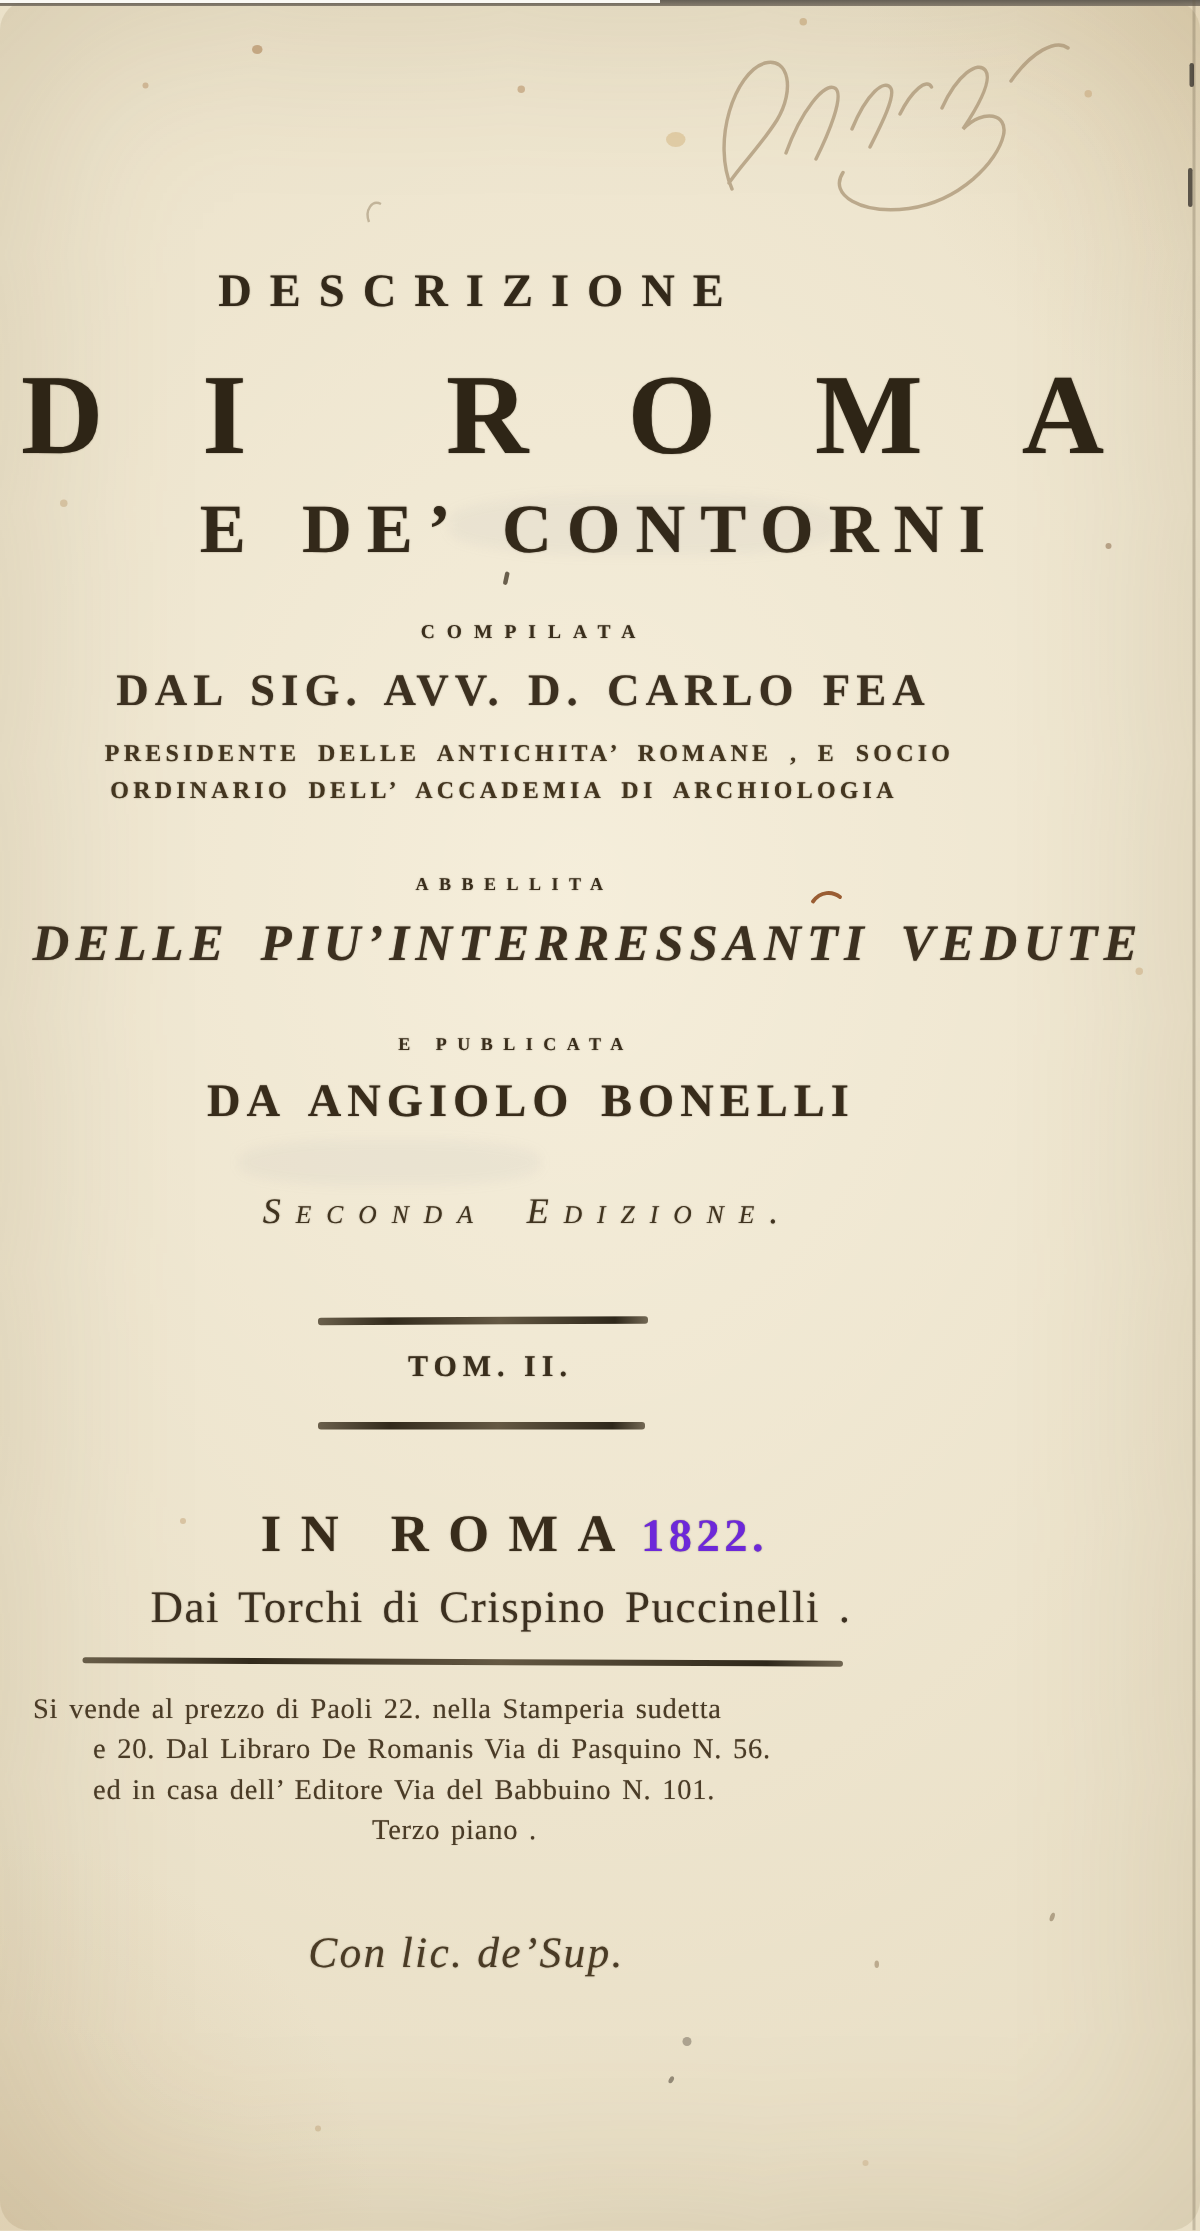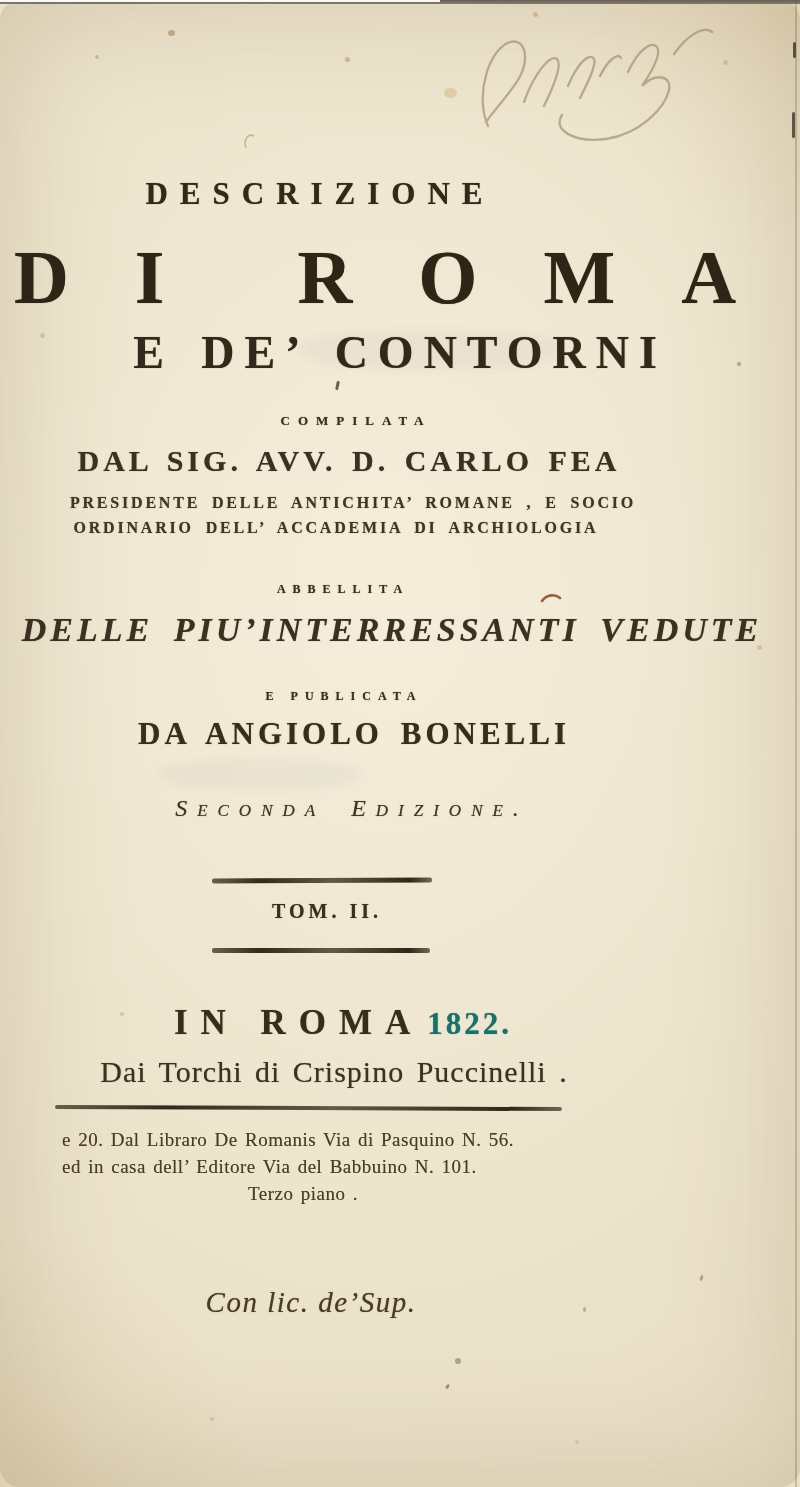--- a/index.html
+++ b/index.html
@@ -23,21 +23,21 @@
   .titles1{top:494px;font-size:16px;font-weight:bold;letter-spacing:2.8px;word-spacing:5px;transform:translateX(-47px);color:#43351f;}
   .titles2{top:519px;font-size:16px;font-weight:bold;letter-spacing:2.8px;word-spacing:5px;transform:translateX(-64px);color:#43351f;}
   .abbellita{top:582px;font-size:12px;font-weight:bold;letter-spacing:7px;transform:translateX(-57px);}
   .views{top:611px;font-size:34px;font-style:italic;font-weight:bold;letter-spacing:4px;word-spacing:8px;transform:translateX(-8px);color:#3c3020;}
   .publicata{top:689px;font-size:12px;font-weight:bold;letter-spacing:7px;transform:translateX(-56px);}
   .publisher{top:716px;font-size:31px;font-weight:bold;letter-spacing:4px;word-spacing:6px;transform:translateX(-46px);color:#382c1b;}
   .edition{top:795px;font-size:24px;font-style:italic;font-variant:small-caps;letter-spacing:10px;word-spacing:10px;transform:translateX(-48px);color:#40331f;}
   .tom{top:900px;font-size:20px;font-weight:bold;letter-spacing:4px;transform:translateX(-73px);}
   .imprint{top:1003px;transform:translateX(-57px);}
   .imprint .city{font-size:35px;font-weight:bold;letter-spacing:13px;color:#382c1b;text-align:center;}
-  .imprint .year{font-size:31px;font-weight:bold;letter-spacing:3px;color:#0f766e;}
+  .imprint .year{font-size:31px;font-weight:bold;letter-spacing:3px;color:#6d28d9;}
   .printer{top:1055px;font-size:30px;letter-spacing:1px;word-spacing:4px;transform:translateX(-66px);color:#3c3020;}
   .license{top:1286px;font-size:29px;font-style:italic;letter-spacing:1.5px;transform:translateX(-89px);color:#4a3b25;}
   .rule{position:absolute;border-radius:2px;
     background:linear-gradient(90deg,rgba(62,50,30,.75),rgba(40,32,18,.95) 22%,rgba(66,53,32,.8) 55%,rgba(36,29,16,.95) 90%,rgba(62,50,30,.7));}
   .ruleA{left:212px;top:878px;width:220px;height:5px;transform:rotate(-.3deg);}
   .ruleB{left:212px;top:948px;width:218px;height:5px;}
   .ruleC{left:55px;top:1106px;width:507px;height:4px;transform:rotate(.25deg);}
   .sales{position:absolute;left:22px;top:1126px;width:640px;font-size:19px;line-height:27px;color:#4a3b26;letter-spacing:.5px;word-spacing:2px;}
   .sales div{white-space:nowrap;text-shadow:0 0 .6px rgba(74,59,38,.5);}
   .sales .ind{padding-left:40px;}
@@ -106,20 +106,21 @@
 
   <div class="line imprint">
     <span class="city ink">IN ROMA</span>
     <span class="year ink">1822.</span>
   </div>
   <div class="line ink printer">Dai Torchi di Crispino Puccinelli .</div>
 
   <div class="rule ruleC"></div>
 
   <div class="sales">
+    <div>Si vende al prezzo di Paoli 22. nella Stamperia sudetta</div>
     <div class="ind">e 20. Dal Libraro De Romanis Via di Pasquino N. 56.</div>
     <div class="ind">ed in casa dell’ Editore Via del Babbuino N. 101.</div>
     <div class="ctr">Terzo piano .</div>
   </div>
 
   <div class="line ink license">Con lic. de’Sup.</div>
 
   <div class="spot" style="left:168px;top:30px;width:7px;height:6px;background:rgba(153,102,51,.45);"></div>
   <div class="spot" style="left:95px;top:55px;width:4px;height:4px;background:rgba(160,110,60,.35);"></div>
   <div class="spot" style="left:345px;top:57px;width:5px;height:5px;background:rgba(160,110,60,.4);"></div>

